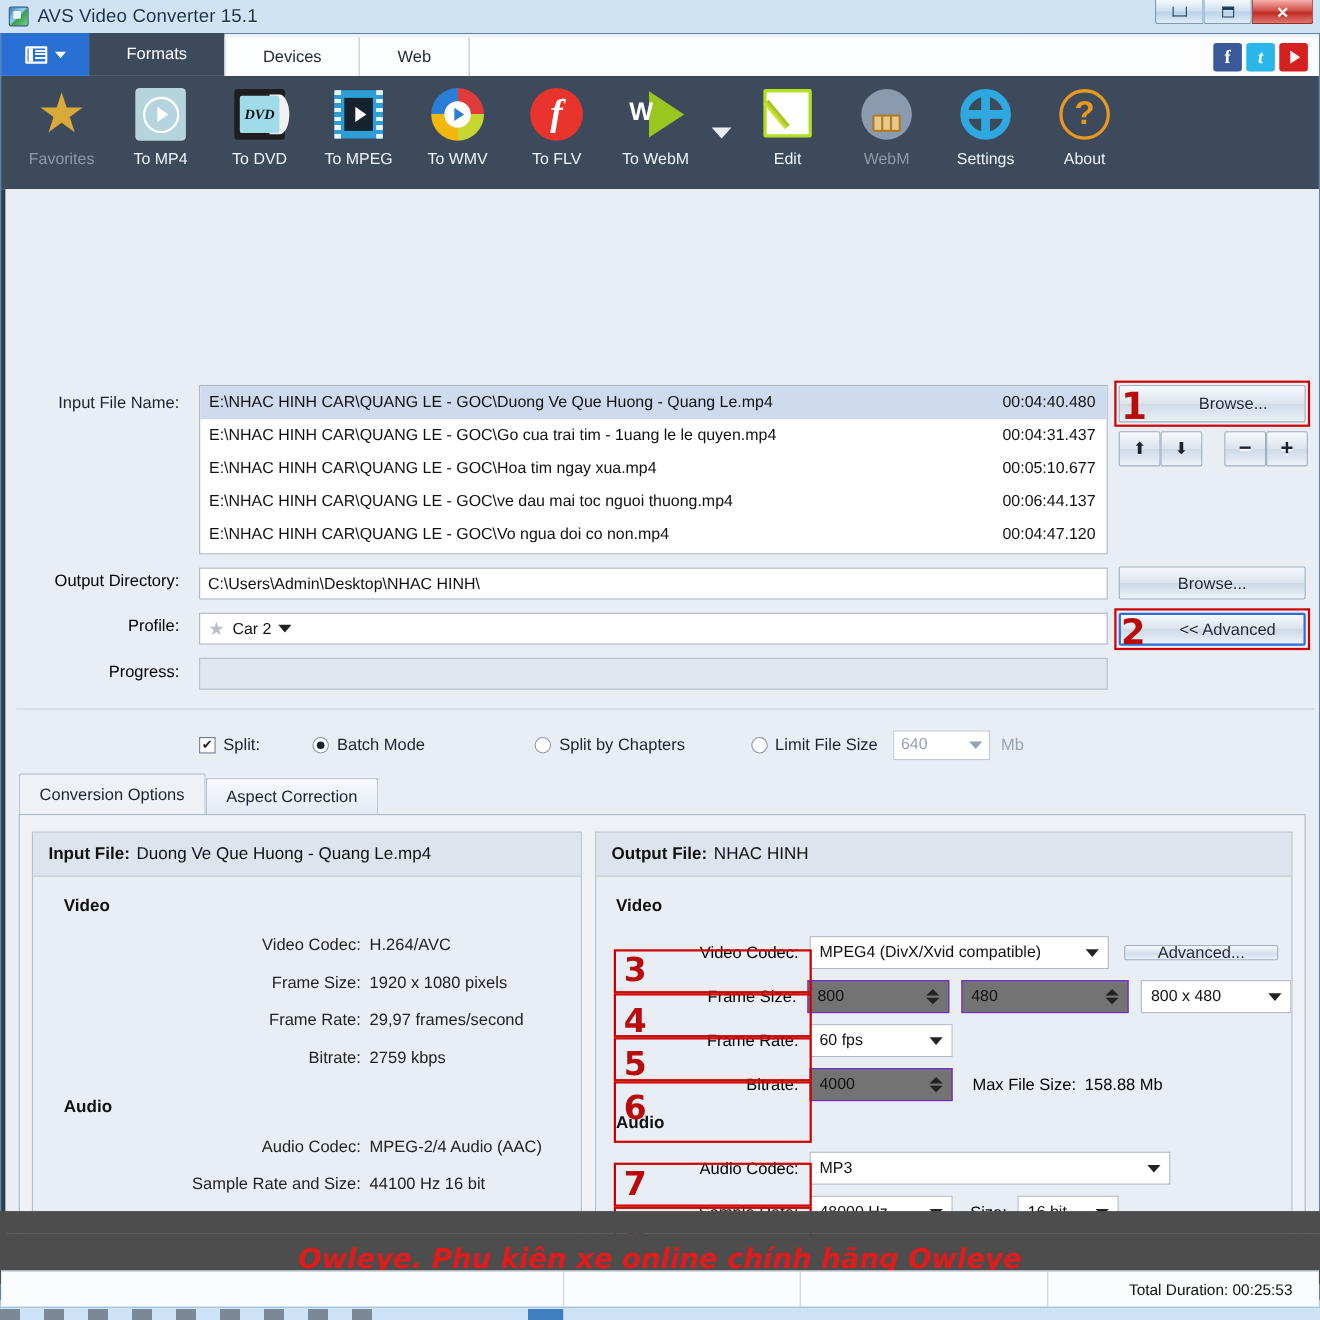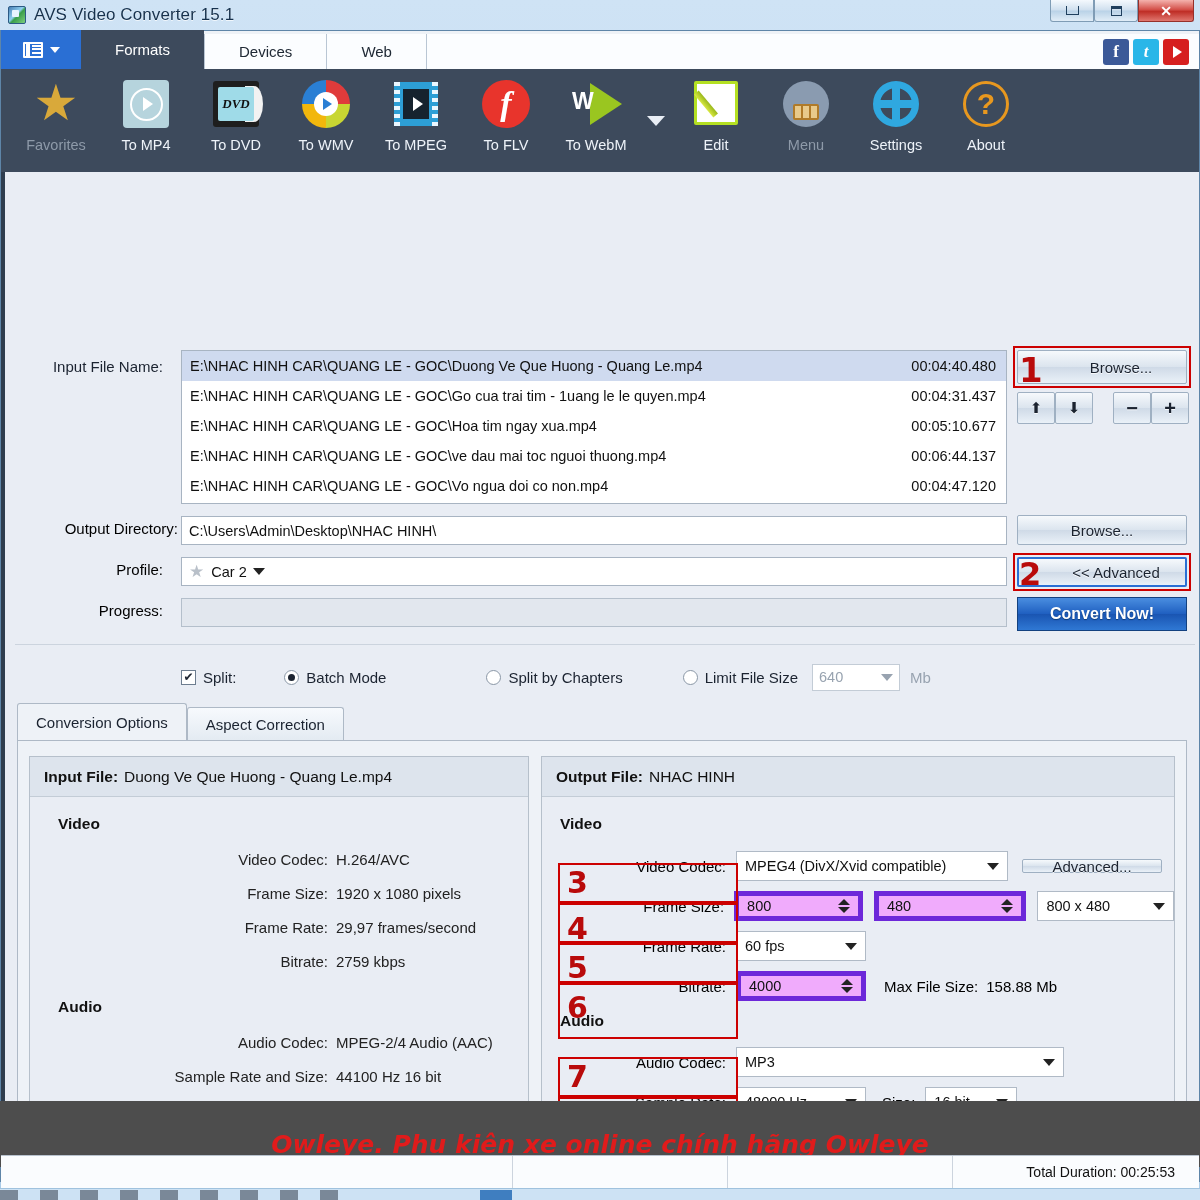--- a/index.html
+++ b/index.html
@@ -205,21 +205,21 @@
   .marknum{position:absolute;color:#b90b0b;font-weight:bold;font-family:"DejaVu Sans",sans-serif;}
 
   .arrbtns{position:absolute;left:1012px;top:220px;display:flex;gap:0px;}
   .arrbtns .btn{width:38px;height:32px;font-size:15px;}
   .pmbtns{position:absolute;left:1108px;top:220px;display:flex;}
   .pmbtns .btn{width:38px;height:32px;font-size:20px;font-weight:bold;}
 
   .outdir{position:absolute;left:176px;top:344px;width:826px;height:29px;
     background:#fff;border:1px solid #a8b4c2;display:flex;align-items:center;
     padding:0 7px;font-size:14.5px;color:#111;}
-  .outdirlbl{position:absolute;left:15px;top:348px;width:168px;text-align:right;padding-right:10px;font-size:15px;padding-left:36px;}
+  .outdirlbl{position:absolute;left:0;top:348px;width:168px;text-align:right;padding-right:10px;font-size:15px;padding-left:36px;}
   .browse2{position:absolute;left:1012px;top:343px;width:170px;height:30px;}
 
   .profile{position:absolute;left:176px;top:385px;width:826px;height:29px;
     background:#fff;border:1px solid #a8b4c2;display:flex;align-items:center;
     padding:0 7px;font-size:14.5px;color:#111;gap:6px;}
   .profilelbl{position:absolute;left:0;top:389px;width:168px;text-align:right;padding-right:10px;font-size:15px;}
   .starsm{color:#b9c0c9;font-size:17px;}
   .dd-caret{width:0;height:0;border-left:6px solid transparent;border-right:6px solid transparent;
     border-top:7px solid #222;}
   .adv{position:absolute;left:1012px;top:385px;width:170px;height:30px;
@@ -258,21 +258,21 @@
   .panel-right{left:536px;top:584px;width:634px;height:525px;}
   .panelhead{height:40px;background:#dde4ed;border-bottom:1px solid #c3ccd6;
     display:flex;align-items:center;padding:0 14px;font-size:15.5px;color:#111;}
   .panelhead b{margin-right:6px;}
   .secth{font-size:15.5px;font-weight:bold;color:#111;}
 
   .infoline{display:flex;font-size:15px;color:#222;align-items:center;}
 
   .combo{background:#fff;border:1px solid #b0bac6;height:30px;display:flex;align-items:center;
     padding:0 8px;font-size:14.5px;color:#111;justify-content:space-between;}
-  .spin{background:#f0abfc;border:5px solid #6d28d9;height:30px;display:flex;align-items:center;
+  .spin{background:#737373;border:1px solid #6d28d9;height:30px;display:flex;align-items:center;
     padding:0 8px;font-size:14.5px;color:#111;justify-content:space-between;}
   .spinarrows{display:flex;flex-direction:column;gap:2px;}
   .spinarrows i{width:0;height:0;border-left:6px solid transparent;border-right:6px solid transparent;display:block;}
   .spinarrows i.up{border-bottom:6px solid #222;}
   .spinarrows i.dn{border-top:6px solid #222;}
   .banner{position:absolute;left:0;bottom:33px;width:1200px;height:46px;background:#4d4d4d;
     display:flex;align-items:center;justify-content:center;}
   .bannertxt{color:#e01b1b;font-size:25px;font-weight:bold;font-style:italic;
     font-family:"DejaVu Sans",sans-serif;}
   .bannerstripe{position:absolute;left:0;bottom:79px;width:1200px;height:20px;background:#4d4d4d;}
@@ -360,36 +360,36 @@
         <div class="ic-dvd">
             <div class="disc"></div>
             <div class="face">DVD</div>
           </div>
       </div>
       <div class="lbl">To DVD</div>
     </div>
 
     <div class="tbitem">
       <div class="ic">
-          <div class="ic-wmv">
-            <div class="hub"></div>
-          </div>
-        </div>
-      <div class="lbl">To WMV</div>
-    </div>
-
-    <div class="tbitem">
-      <div class="ic">
         <div class="ic-mpeg">
             <div class="strip"></div>
             <div class="strip2"></div>
             <div class="inner"></div>
           </div>
       </div>
       <div class="lbl">To MPEG</div>
+    </div>
+
+    <div class="tbitem">
+      <div class="ic">
+          <div class="ic-wmv">
+            <div class="hub"></div>
+          </div>
+        </div>
+      <div class="lbl">To WMV</div>
     </div>
 
     <div class="tbitem">
       <div class="ic">
           <div class="ic-flv">f</div>
         </div>
       <div class="lbl">To FLV</div>
     </div>
 
     <div class="tbitem">
@@ -416,21 +416,21 @@
     <div class="tbitem dim">
       <div class="ic">
           <div class="ic-menu">
             <div class="bars">
               <i></i>
               <i></i>
               <i></i>
             </div>
           </div>
         </div>
-      <div class="lbl">Menu</div>
+      <div class="lbl">WebM</div>
     </div>
 
     <div class="tbitem">
       <div class="ic">
           <div class="ic-set"></div>
         </div>
       <div class="lbl">Settings</div>
     </div>
 
     <div class="tbitem">
@@ -507,23 +507,20 @@
       <div class="dd-caret"></div>
     </div>
     <div class="btn adv">
       <span style="margin-left:28px">&lt;&lt; Advanced</span>
     </div>
     <div class="mark" style="left:1008px;top:381px;width:178px;height:38px;"></div>
     <div class="marknum" style="left:1014px;top:383px;font-size:32px;">2</div>
 
     <div class="progresslbl">Progress:</div>
     <div class="progress"></div>
-    <div class="convert">
-      <span>Convert Now!</span>
-    </div>
 
     <div class="sep"></div>
 
     <div class="optrow">
       <div style="width:176px;"></div>
       <div style="display:flex;align-items:center;">
         <span class="cb">✔</span>
         <span>Split:</span>
       </div>
       <div style="display:flex;align-items:center;margin-left:48px;">

